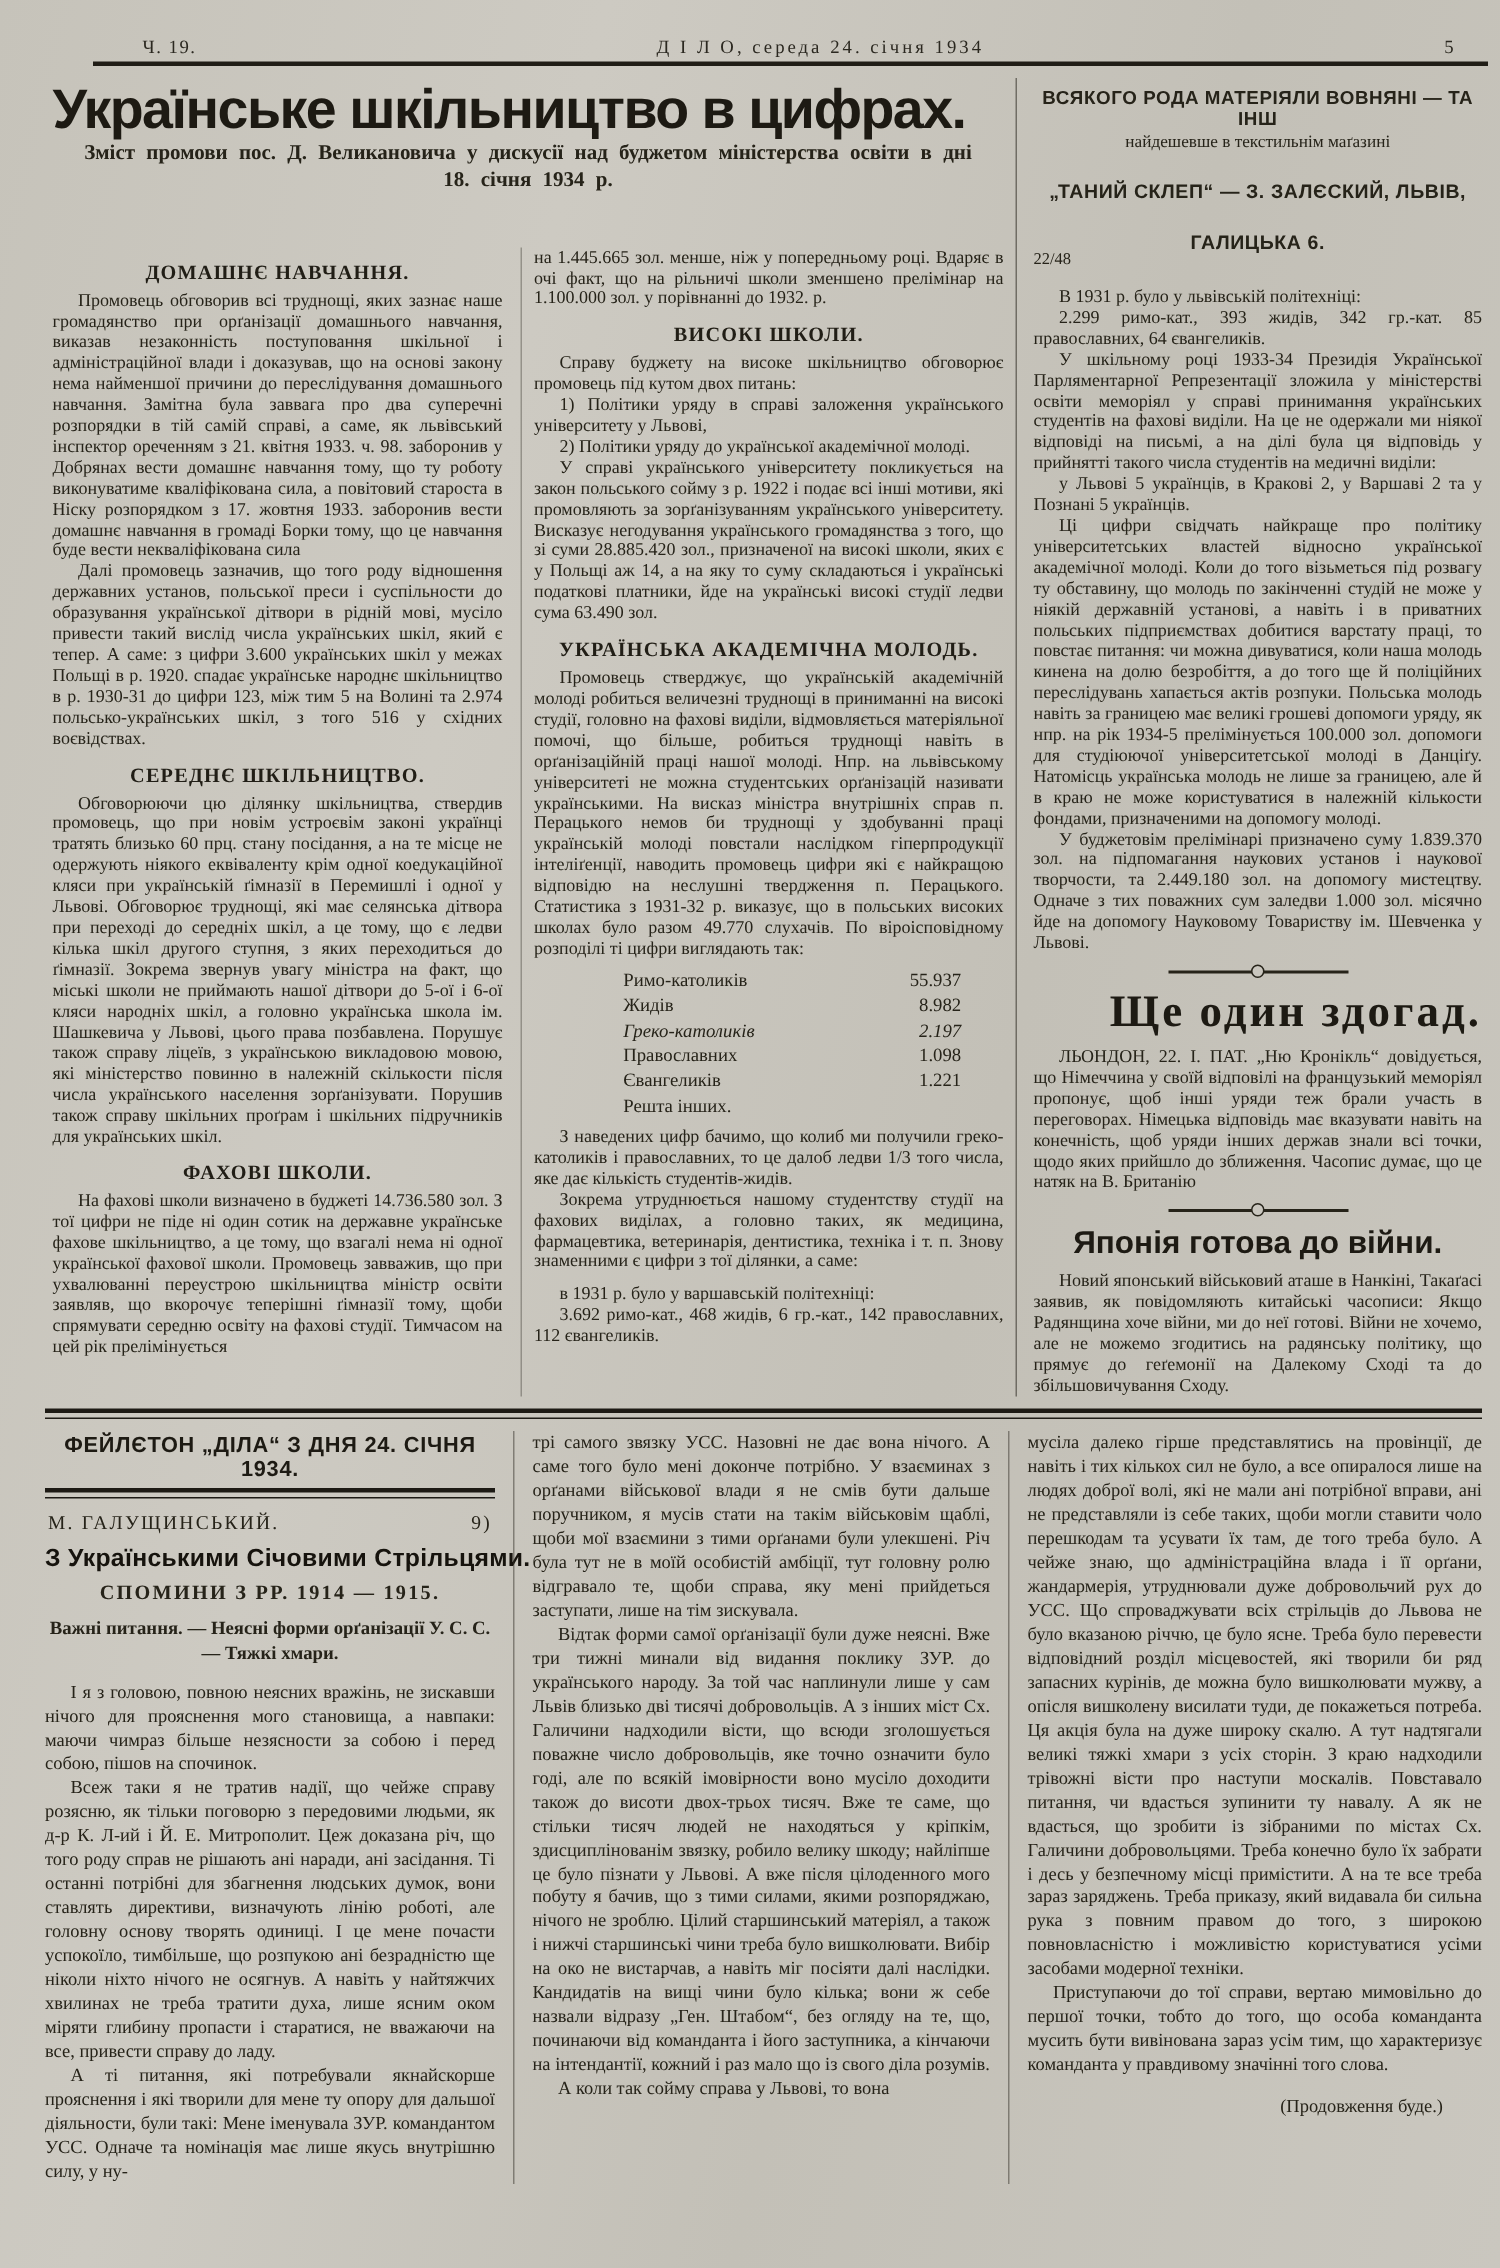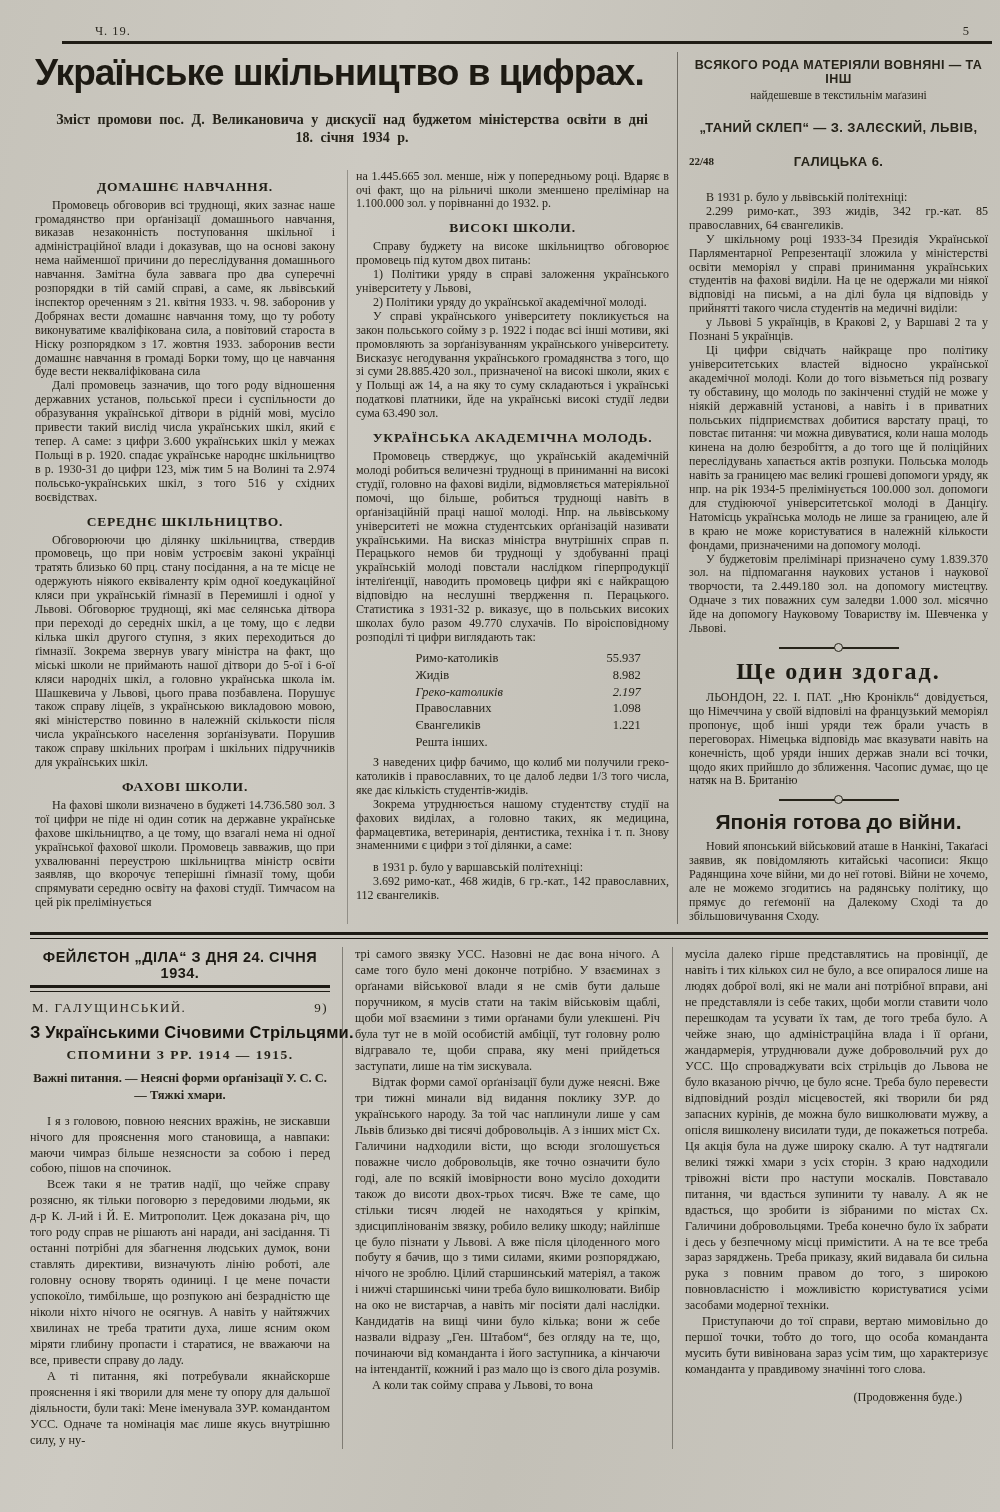--- a/index.html
+++ b/index.html
@@ -14,48 +14,48 @@
   
   .masthead{display:flex;align-items:flex-end;justify-content:space-between;
     padding:24px 30px 1px 95px;font-size:12.5px;letter-spacing:1px;color:#2b2820;}
   .masthead .center{flex:1;text-align:center;letter-spacing:2px;}
   .mast-rule{height:2px;margin:1px 8px 0 62px;border-top:3px solid #201d16;}
   
   .top{display:grid;grid-template-columns:312px 330px 1fr;
     padding:6px 12px 0 35px;}
   .lead{grid-column:1/3;grid-row:1;padding-right:8px;}
   .headline{font-family:"Liberation Sans",sans-serif;font-weight:bold;
-    font-size:37px;letter-spacing:-1px;margin:0 0 17px 0;white-space:nowrap;color:#1d1a13;}
+    font-size:37px;letter-spacing:-1px;margin:0 0 0 0;white-space:nowrap;color:#1d1a13;}
   .subtitle{font-weight:bold;font-size:14px;text-align:center;line-height:1.25;
     margin:0 10px 10px 10px;word-spacing:4px;}
   .col1{grid-column:1;grid-row:2;padding-right:12px;}
   .col2{grid-column:2;grid-row:2;padding:0 8px;border-left:1px solid rgba(55,52,44,.38);}
   .col3{grid-column:3;grid-row:1/span 2;border-left:1px solid rgba(55,52,44,.6);
     padding-left:11px;}
   
   p.b{margin:0;font-size:12px;line-height:1.16;text-align:justify;text-indent:17px;}
   p.b.noind{text-indent:0;}
   h3.sec{font-size:13.5px;text-align:center;letter-spacing:.8px;margin:9px 0 4px 0;
     font-weight:bold;color:#211e16;}
   
   .stats{width:72%;margin:5px 0 5px 19%;font-size:12.5px;line-height:1.35;}
   .stats-row{display:flex;justify-content:space-between;}
   .stats-row:nth-child(3){font-style:italic;}
   
   .ad{position:relative;text-align:center;padding:6px 2px 10px 2px;margin-bottom:12px;}
   .ad .l1{font-family:"Liberation Sans",sans-serif;font-weight:bold;font-size:12.5px;letter-spacing:.4px;}
   .ad .l2{font-size:11.5px;margin-top:3px;}
   .ad .l3,.ad .l4{font-family:"Liberation Sans",sans-serif;font-weight:bold;font-size:13px;margin-top:19px;letter-spacing:.4px;}
-  .ad .code{position:absolute;left:0;bottom:12px;font-size:11px;font-weight:bold;}
+  .ad .code{position:absolute;left:0;bottom:0;font-size:11px;}
   
   .orn{position:relative;height:9px;margin:7px auto 6px auto;width:120px;}
   .orn::before{content:"";position:absolute;top:4px;left:0;right:0;border-top:2px solid #262319;}
   .orn::after{content:"";position:absolute;top:0;left:50%;margin-left:-5px;width:7px;height:7px;
     border:1.6px solid #262319;border-radius:50%;background:#c9c6be;}
-  .art2-head{font-size:24px;font-weight:bold;text-align:center;letter-spacing:2px;margin:2px 0 6px 0;color:#1d1a13;}
+  .art2-head{font-size:30px;font-weight:bold;text-align:right;letter-spacing:2px;margin:2px 0 6px 0;color:#1d1a13;}
   .art3-head{font-family:"Liberation Sans",sans-serif;font-size:21px;font-weight:bold;
     text-align:center;margin:4px 0 6px 0;color:#1d1a13;}
   
   .dbl{height:3px;border-top:3px solid #1d1a14;border-bottom:1px solid #1d1a14;margin:8px 0 0 0;}
   
   .feu{display:grid;grid-template-columns:312px 330px 1fr;padding:8px 12px 0 30px;}
   .feu-a{grid-column:1;padding-right:12px;}
   .feu-b{grid-column:2;padding:0 12px;border-left:1px solid rgba(55,52,44,.5);}
   .feu-c{grid-column:3;padding-left:12px;border-left:1px solid rgba(55,52,44,.5);}
   .feu p.b{font-size:12.3px;line-height:1.3;}
@@ -70,20 +70,21 @@
   .cont{font-size:12.3px;text-align:right;padding-right:26px;margin-top:12px;}
   .sp{height:8px;}
 </style>
 </head>
 <body>
 
 <div class="page">
 
   <div class="masthead">
     <span>Ч. 19.</span>
+    <span class="center">Д І Л О,   середа 24. січня 1934</span>
     <span>5</span>
   </div>
   <div class="mast-rule"></div>
 
   <div class="top">
 
     <div class="lead">
       <div class="headline">Українське шкільництво в цифрах.</div>
       <div class="subtitle">Зміст промови пос. Д. Великановича у дискусії над буджетом міністерства освіти в дні 18. січня 1934 р.</div>
     </div>

